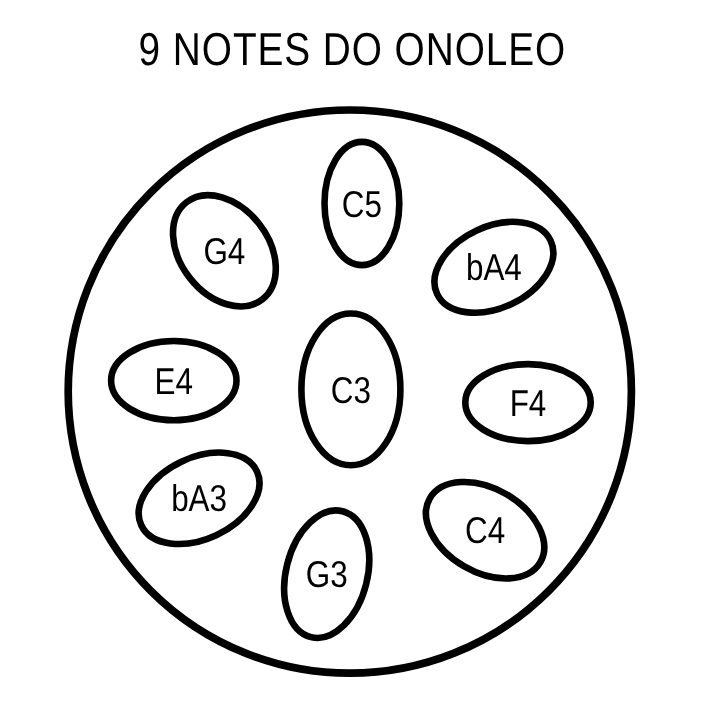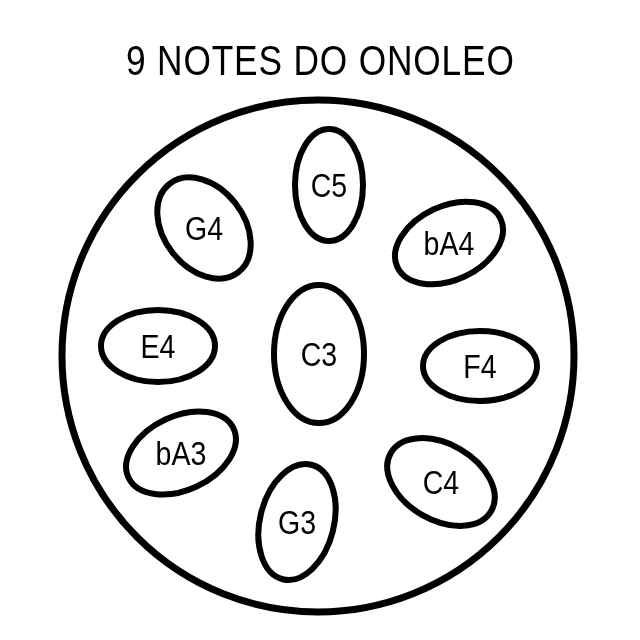--- a/index.html
+++ b/index.html
@@ -10,21 +10,21 @@
     body {
       width: 640px;
       height: 640px;
       position: relative;
       overflow: hidden;
       font-family: "Liberation Sans", sans-serif;
     }
     .title {
       position: absolute;
       left: 0;
-      top: 36px;
+      top: 20px;
       width: 640px;
       text-align: center;
       font-family: "Liberation Sans", sans-serif;
       font-size: 42px;
       line-height: 50px;
       color: #000000;
       letter-spacing: 1px;
     }
     .title span {
       display: inline-block;

